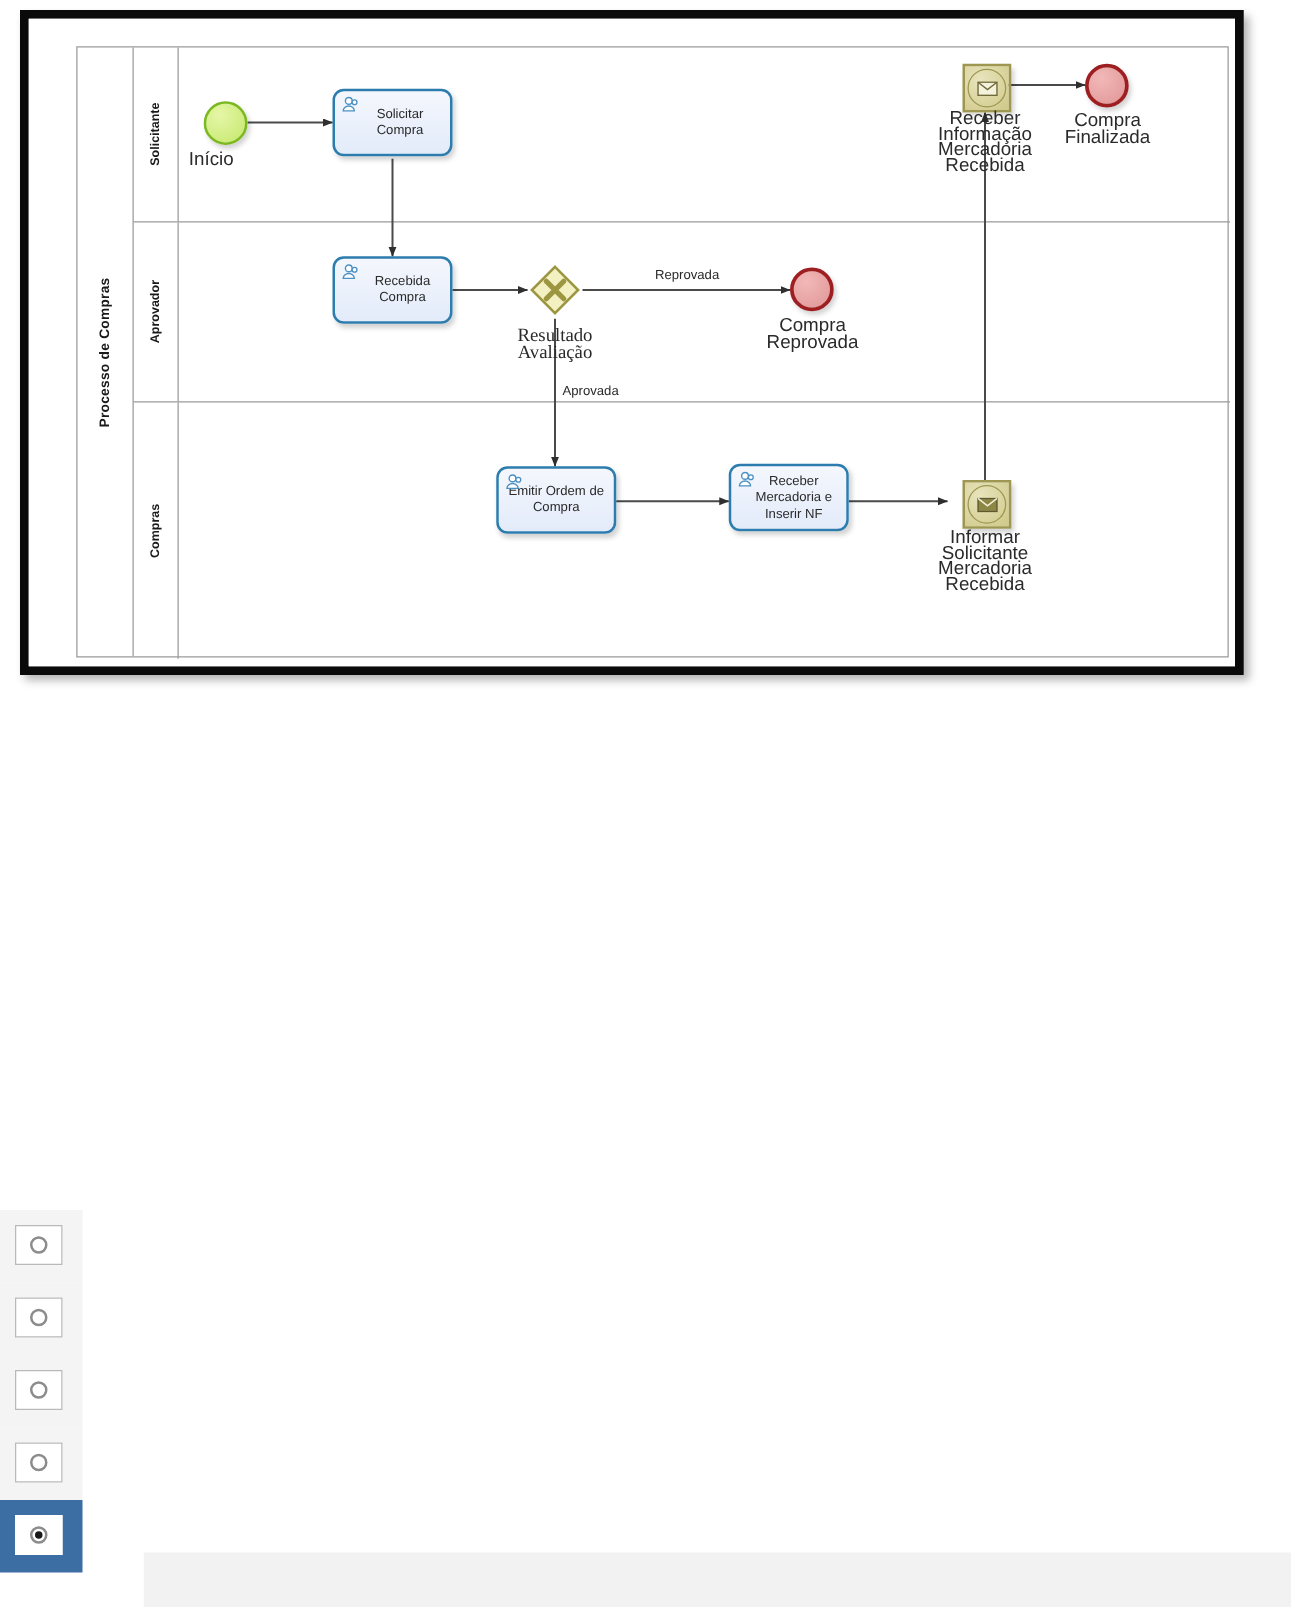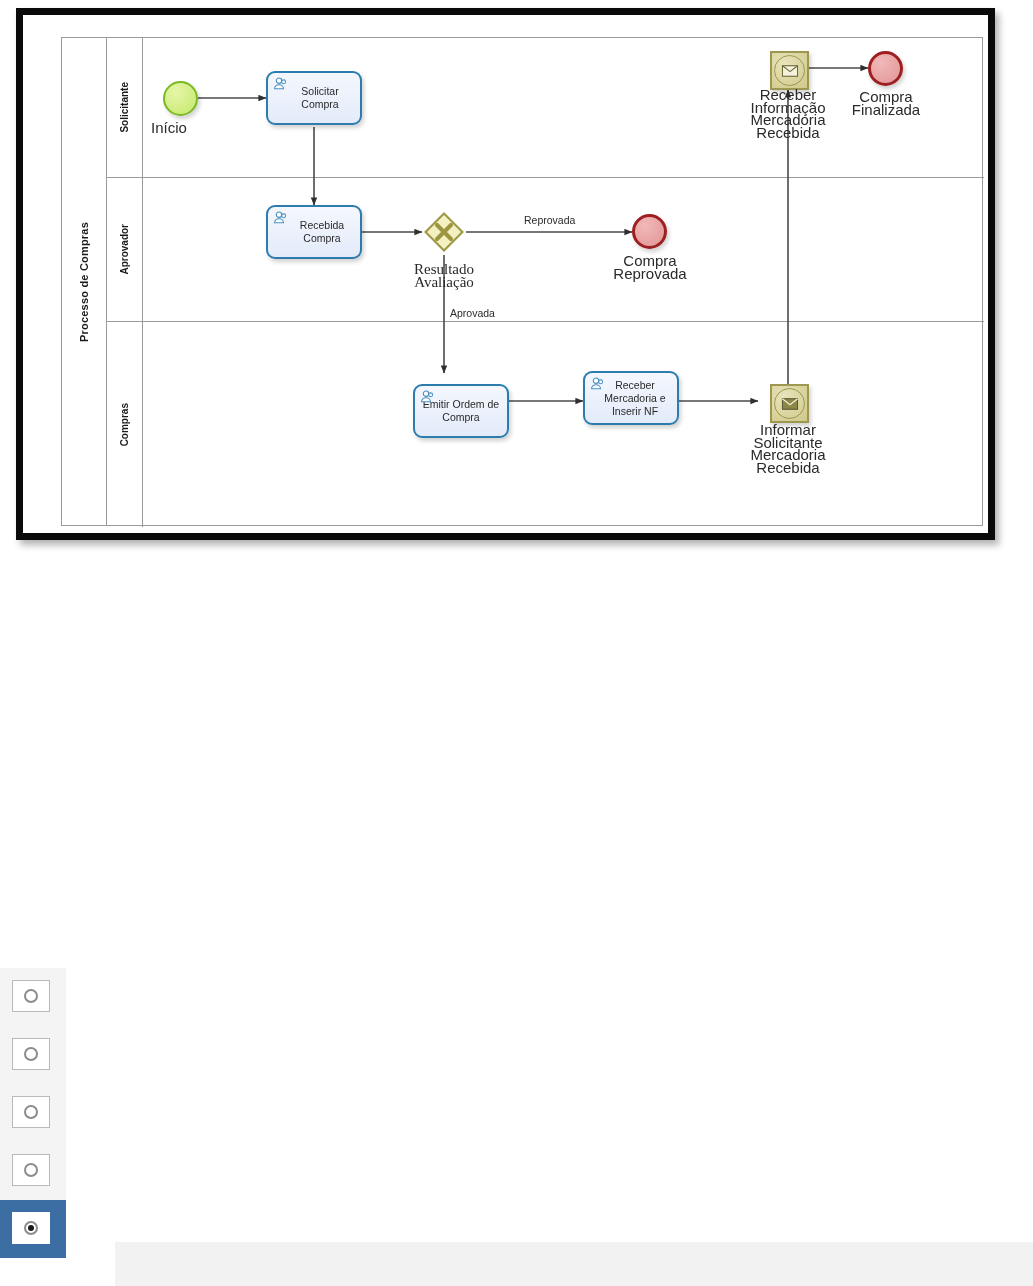--- a/index.html
+++ b/index.html
@@ -374,21 +374,21 @@
       <div class="shape shape-label" style="left:361px; top:248px;font-family:Liberation Serif, serif;">Resultado
 Avaliação</div>
 
       <div class="shape event event-end" style="left:609px; top:199px;"></div>
       <div class="shape shape-label" style="left:567px; top:240px;">Compra
 Reprovada</div>
 
       <div class="flow-label" style="left:501px; top:199px;">Reprovada</div>
       <div class="flow-label" style="left:427px; top:292px;">Aprovada</div>
 
-      <div class="shape task" style="left:390px; top:358px;margin-top:11px;">
+      <div class="shape task" style="left:374px; top:358px;">
         <svg class="user-icon" viewBox="0 0 16 14">
           <circle cx="6.4" cy="4" r="2.9" fill="#ffffff" stroke="#4a90c4" stroke-width="1.2"></circle>
           <path d="M1.6,12.6 a4.8,4.2 0 0 1 9.6,0 z" fill="#ffffff" stroke="#4a90c4" stroke-width="1.2"></path>
           <circle cx="11.4" cy="5.2" r="2.1" fill="#ffffff" stroke="#4a90c4" stroke-width="1.1"></circle>
         </svg>
         <span class="task-label">Emitir Ordem
 de Compra</span>
       </div>
 
       <div class="shape task" style="left:560px; top:356px;">

